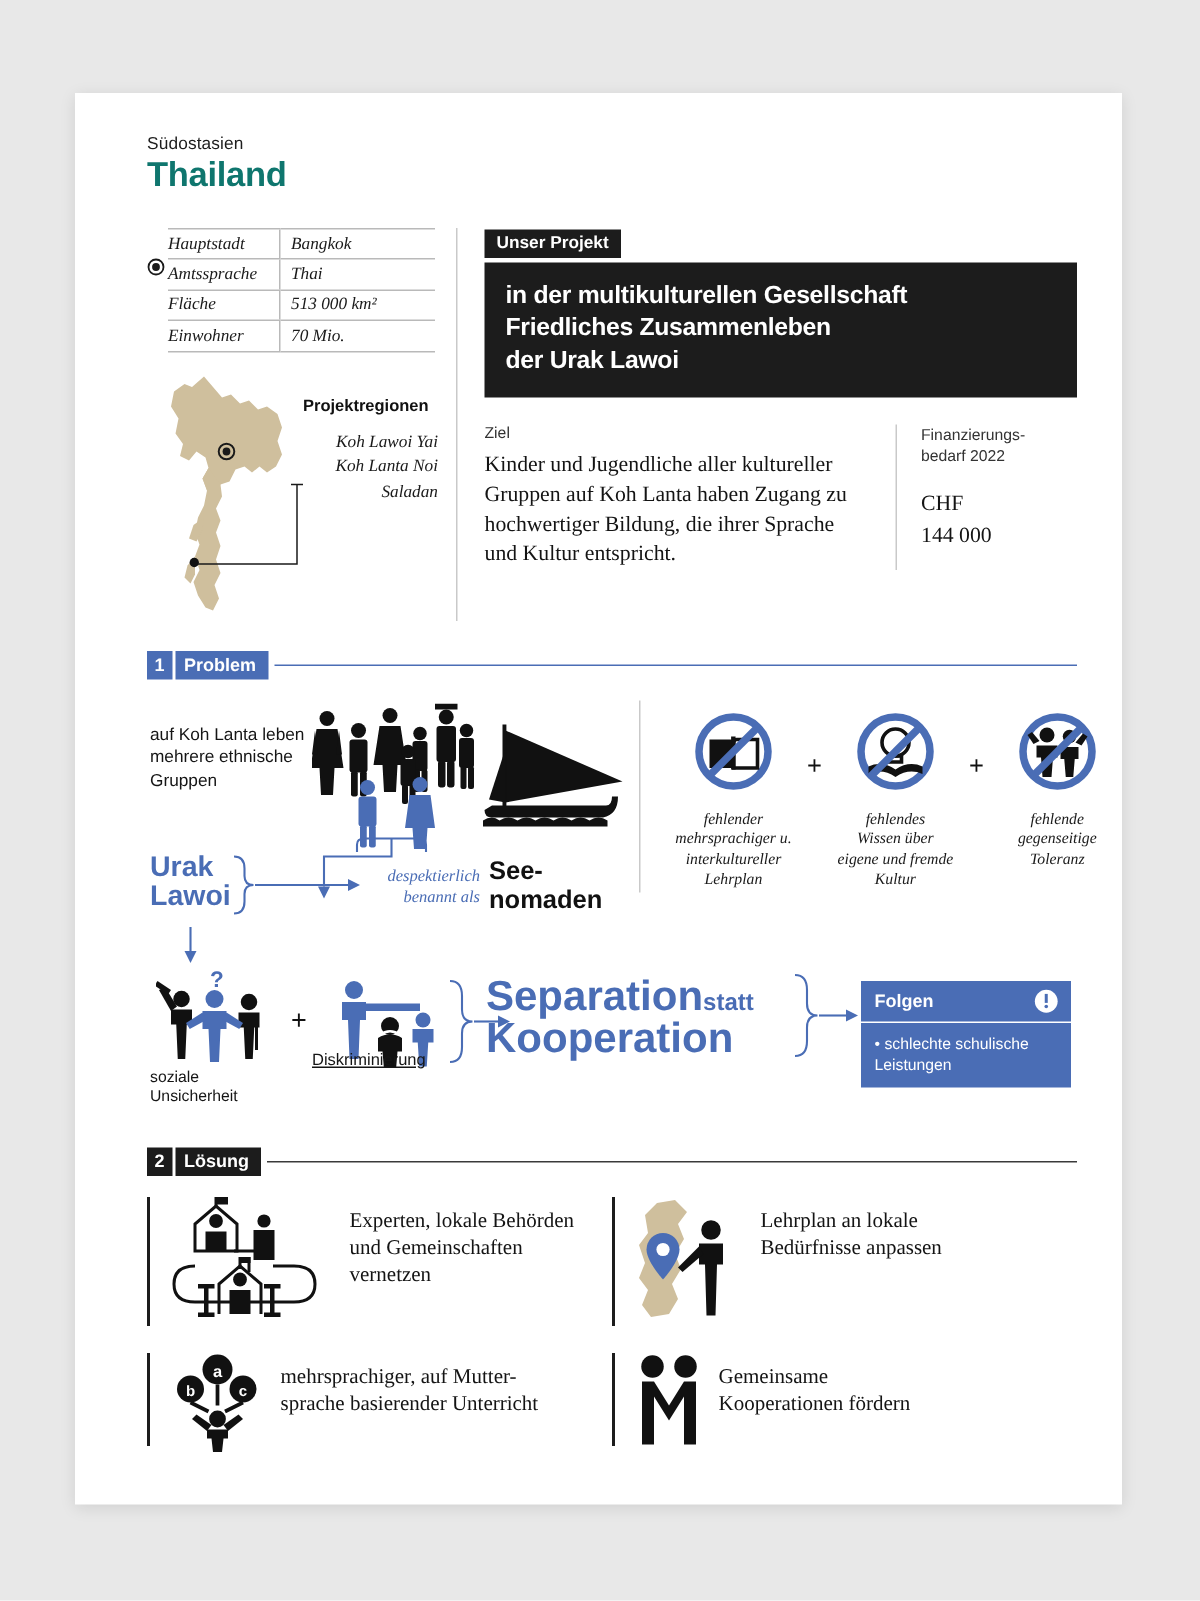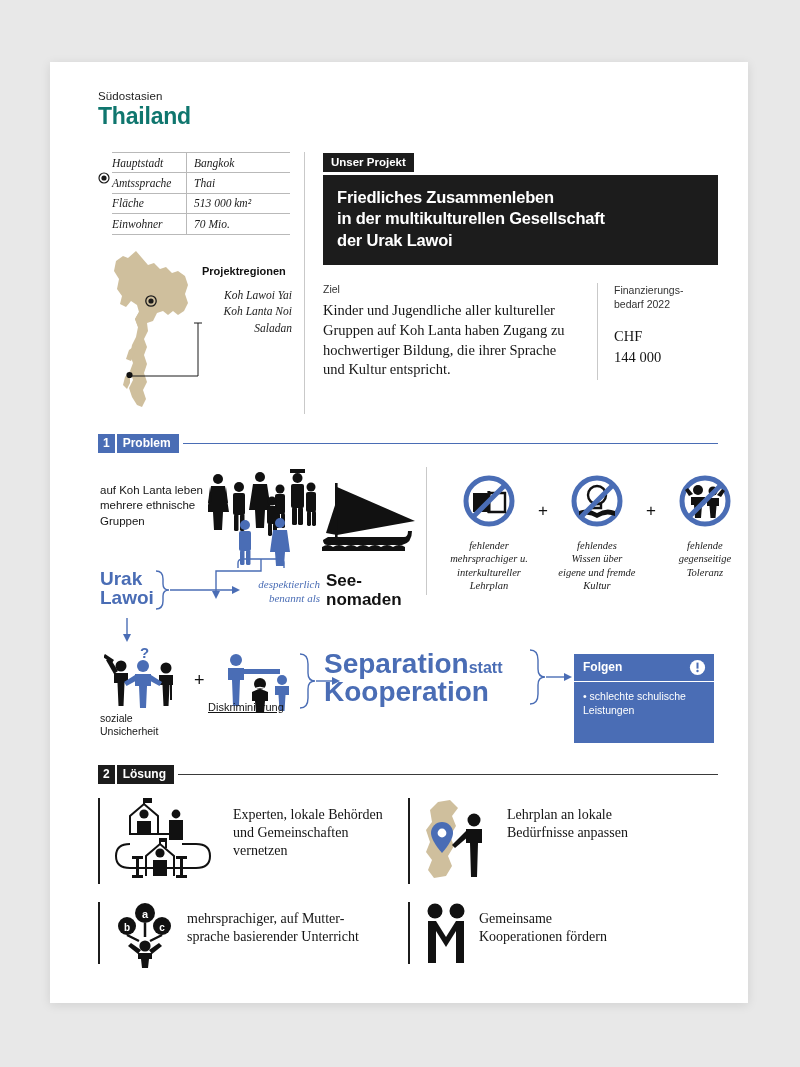--- a/index.html
+++ b/index.html
@@ -91,21 +91,21 @@
   .plus2{position:absolute;left:96px;top:30px;font-size:18px;color:#111;}
   .disc{position:absolute;left:122px;top:10px;}
   .discc{position:absolute;left:110px;top:60px;font-size:11px;line-height:1.3;color:#151515;text-decoration:underline;}
   .bigsep{position:absolute;left:226px;top:10px;color:#4a6db5;font-weight:bold;line-height:1.02;}
   .bigsep .l1{font-size:28px;}
   .bigsep .l1 .sm{font-size:16px;margin-top:32px;}
   .bigsep .l2{font-size:28px;}
   .folgen{position:absolute;left:476px;top:14px;width:140px;background:#4a6db5;color:#fff;}
   .folgen .fh{display:flex;align-items:center;justify-content:space-between;
     padding:5px 8px 5px 9px;font-size:12px;font-weight:bold;border-bottom:1px solid #fff;}
-  .folgen .fb{padding:7px 9px 26px 9px;font-size:10.5px;line-height:1.35;}
+  .folgen .fb{padding:7px 9px 8px 9px;font-size:10.5px;line-height:1.35;}
 
   
   .solgrid{display:flex;flex-wrap:wrap;margin-top:14px;}
   .solitem{width:50%;display:flex;align-items:flex-start;margin-bottom:18px;box-sizing:border-box;}
   .solbar{width:2px;background:#1c1c1c;align-self:stretch;margin-right:12px;flex:0 0 2px;}
   .solicon{flex:0 0 auto;margin-right:9px;}
   .soltext{font-family:"Liberation Serif",serif;font-size:14px;line-height:1.3;color:#141414;padding-top:8px;}
 
   .r1{height:86px;}
   .r2{height:62px;}
@@ -174,22 +174,22 @@
           <div>Saladan</div>
         </div>
       </div>
     </div>
 
     <div class="vrule"></div>
 
     <div class="rightcol">
       <div class="tagbox">Unser Projekt</div>
       <div class="titlebox">
+        <div>in der multikulturellen Gesellschaft</div>
         <div>Friedliches Zusammenleben</div>
-        <div>in der multikulturellen Gesellschaft</div>
         <div>der Urak Lawoi</div>
       </div>
 
       <div class="goalrow">
         <div class="goalcol">
           <div class="lbl">Ziel</div>
           <div class="goaltext">Kinder und Jugendliche aller kultureller Gruppen auf Koh Lanta haben Zugang zu hochwertiger Bildung, die ihrer Sprache und Kultur entspricht.</div>
         </div>
         <div class="fundrule"></div>
         <div class="fundcol">

